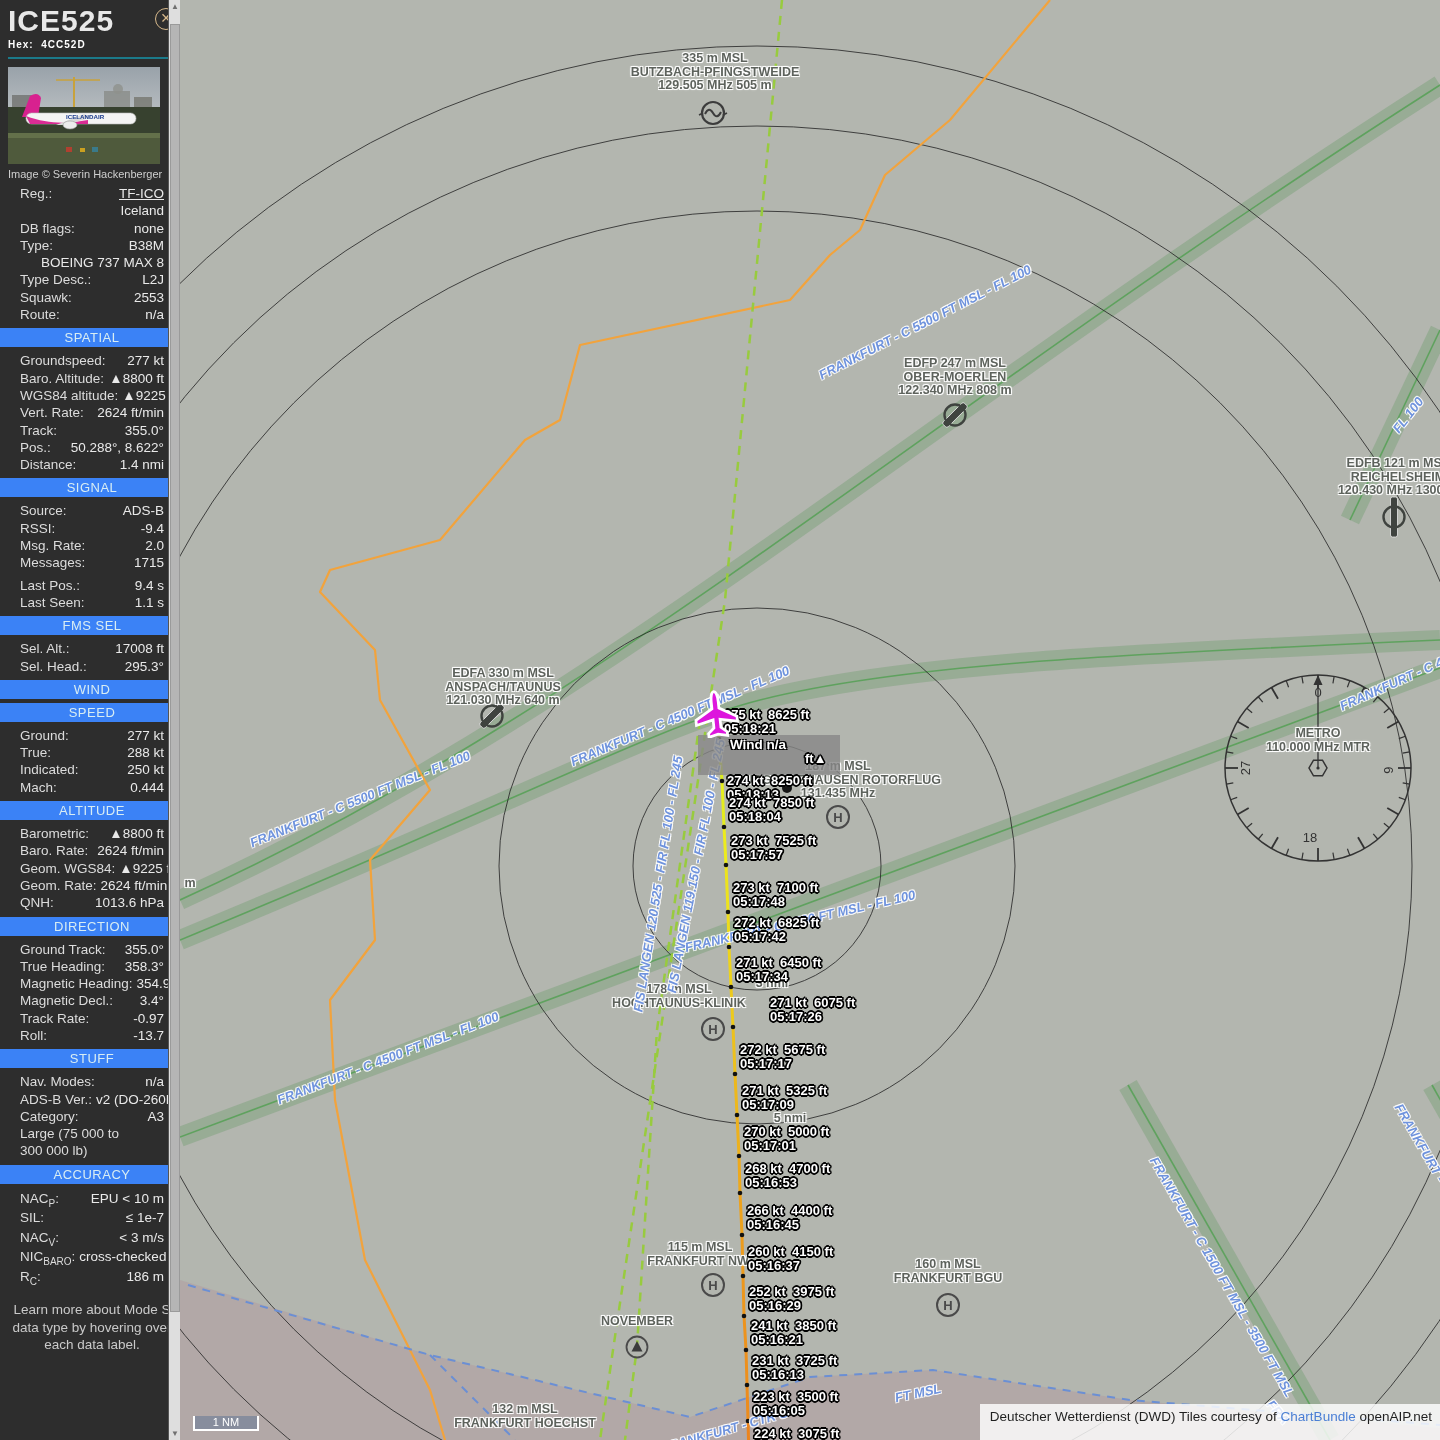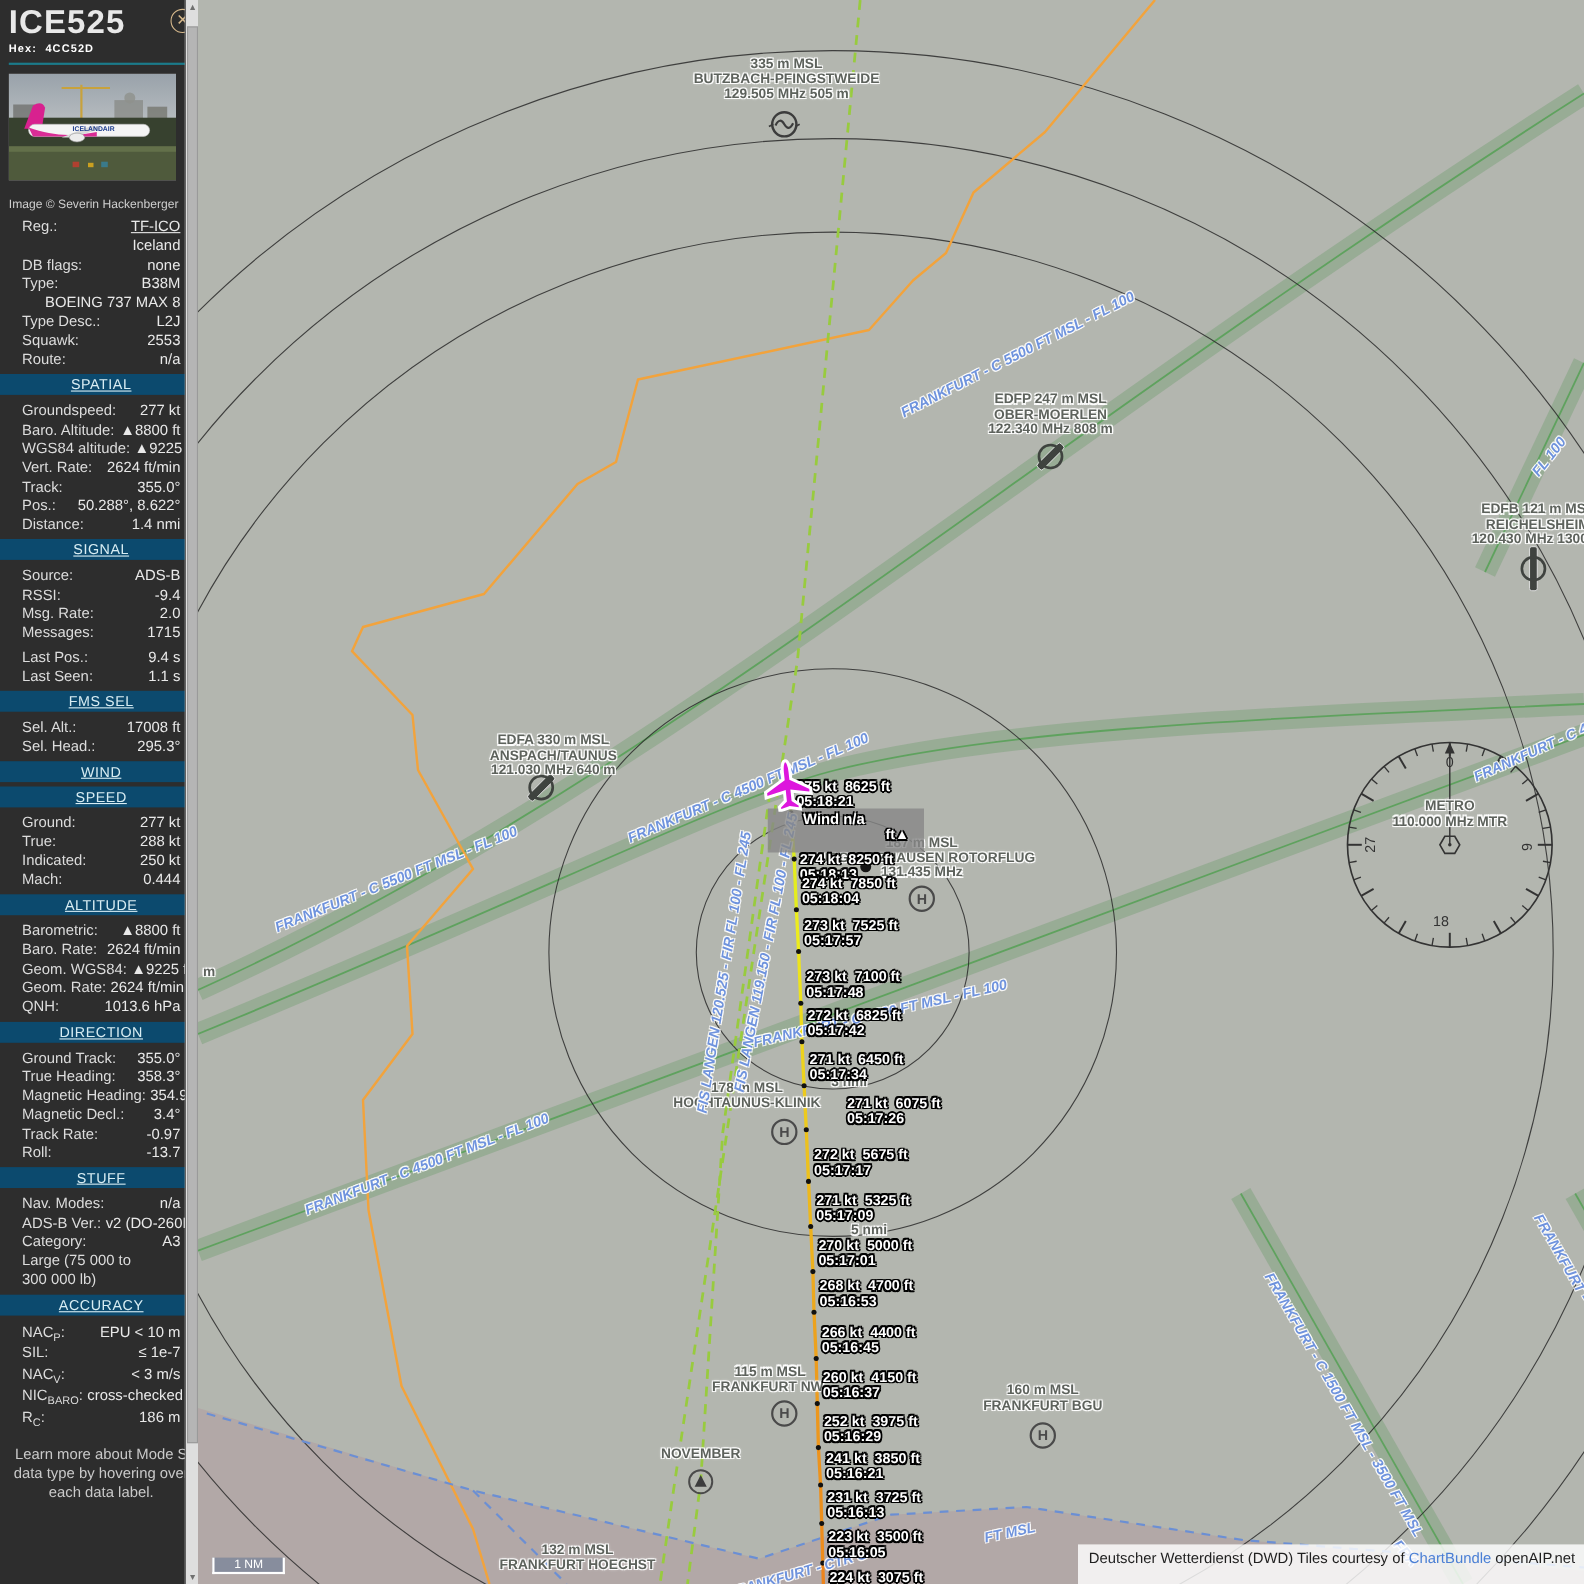--- a/index.html
+++ b/index.html
@@ -7,22 +7,22 @@
   .app{position:relative;width:1440px;height:1440px;}
 
   
   .sidebar{position:absolute;left:0;top:0;width:184px;height:1440px;background:#2d2d2d;color:#e2e2e2;overflow:hidden;}
   .sb-head{padding:4px 8px 0 8px;position:relative;}
   .sb-title{font-size:30px;font-weight:600;color:#e8e8e8;letter-spacing:1px;line-height:34px;}
   .sb-hex{font-size:10px;font-weight:700;color:#fff;letter-spacing:1px;margin-top:1px;}
   .sb-close{position:absolute;right:7px;top:8px;width:20px;height:20px;border:1.5px solid #d7b98c;border-radius:50%;color:#d7b98c;font-size:14px;line-height:19px;text-align:center;cursor:pointer;}
   .sb-divider{height:2px;background:#1b7a8a;margin:7px 0 8px 0;}
   .sb-photo{margin:0 8px;width:152px;height:97px;overflow:hidden;background:#888;}
-  .sb-credit{font-size:11px;color:#cfcfcf;padding:16px 8px 4px 8px;}
-  .sec-header{background:#0c4a6e;color:#d8edf3;text-align:center;font-size:13px;letter-spacing:.5px;padding:2px 0;margin:4px 0;text-decoration:underline;}
+  .sb-credit{font-size:11px;color:#cfcfcf;padding:4px 8px 4px 8px;}
+  .sec-header{background:#3b82f6;color:#d8edf3;text-align:center;font-size:13px;letter-spacing:.5px;padding:2px 0;margin:4px 0;}
   .rows{padding:1px 12px;}
   .row{display:flex;justify-content:space-between;align-items:baseline;padding:0 8px;height:17.3px;font-size:13.5px;line-height:17.3px;}
   .row.tall{height:19.5px;line-height:19.5px;}
   .row.gap{margin-top:5px;}
   .row .lab{color:#dcdcdc;white-space:nowrap;}
   .row .val{color:#e9e9e9;white-space:nowrap;text-align:right;flex:1;margin-left:4px;}
   .row .val.link{text-decoration:underline;cursor:pointer;}
   .row sub{font-size:10px;}
   .note-row{padding:0 8px;font-size:13.5px;line-height:17.3px;white-space:pre-line;color:#dcdcdc;}
   .sb-footer{margin-top:14px;padding:0 6px;font-size:13.5px;line-height:17.5px;color:#c9c9c9;text-align:center;}

